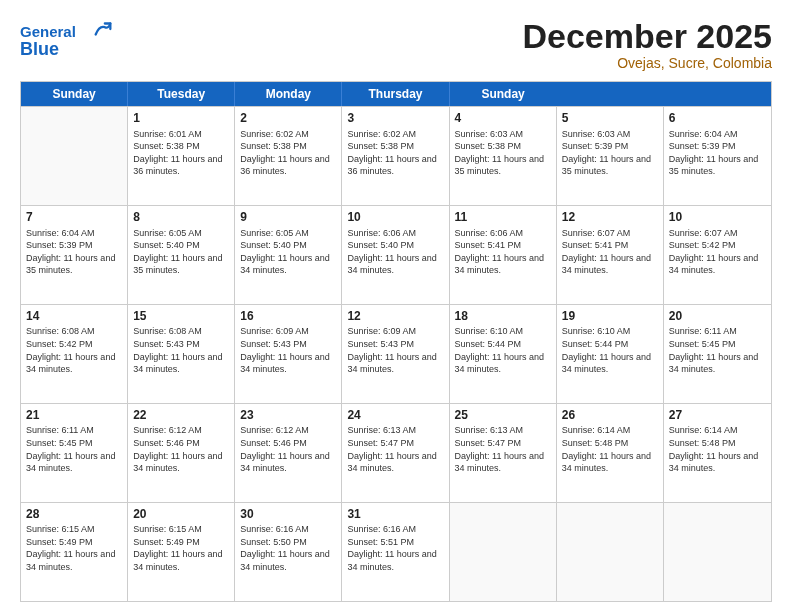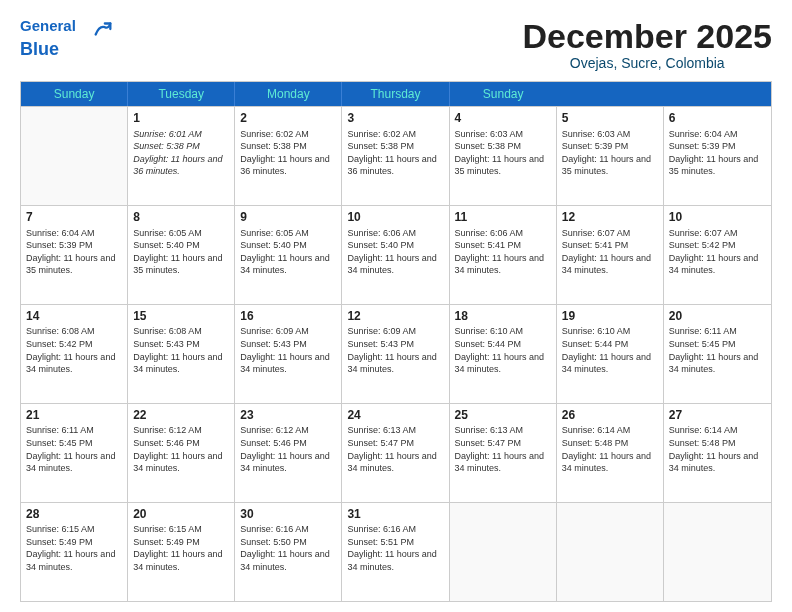--- a/index.html
+++ b/index.html
@@ -36,47 +36,47 @@
     }
     .logo-text span {
       color: #1565c0;
     }
     .logo-icon {
       width: 22px;
       height: 22px;
       margin-left: 2px;
     }
     .title-block {
-      text-align: center;
+      text-align: right;
     }
     .month-title {
       font-size: 34px;
       font-weight: bold;
       color: #222;
       line-height: 1.1;
     }
     .subtitle {
       font-size: 14px;
-      color: #0c4a6e;
+      color: #a16207;
     }
     .calendar {
       flex: 1;
       display: flex;
       flex-direction: column;
       border: 1px solid #ccc;
     }
     .cal-header {
       display: grid;
       grid-template-columns: repeat(7, 1fr);
       background: #1565c0;
     }
     .cal-header-cell {
-      color: #5eead4;
+      color: #ffffff;
       font-size: 12px;
-      font-weight: normal;
+      font-weight: bold;
       text-align: center;
       padding: 5px 2px;
       border-right: 1px solid #3a7fd5;
     }
     .cal-header-cell:last-child { border-right: none; }
     .cal-body {
       display: flex;
       flex-direction: column;
       flex: 1;
     }
@@ -109,21 +109,21 @@
       line-height: 1.4;
     }
   </style>
 </head>
 <body>
 
 <div class="page">
   <div class="header">
     <div class="logo">
       <div>
-        <div style="display:flex;align-items:flex-start;gap:14px;">
+        <div style="display:flex;align-items:flex-end;gap:14px;">
           <span class="logo-text"><span>General</span></span>
           <svg class="logo-icon" viewBox="0 0 24 24" fill="none">
             <path d="M4 18 Q8 8 14 10 Q18 12 20 6" stroke="#1565c0" stroke-width="2.5" fill="none" stroke-linecap="round"></path>
             <path d="M14 6 L20 6 L20 12" stroke="#1565c0" stroke-width="2.5" fill="none" stroke-linecap="round" stroke-linejoin="round"></path>
           </svg>
         </div>
         <div class="logo-text" style="color:#1565c0;font-size:18px;font-weight:bold;">Blue</div>
       </div>
     </div>
     <div class="title-block">
@@ -138,21 +138,21 @@
         <div class="cal-header-cell">Tuesday</div>
         <div class="cal-header-cell">Monday</div>
         <div class="cal-header-cell">Thursday</div>
         <div class="cal-header-cell">Sunday</div>
       </div>
     <div class="cal-body" id="cal-body">
         <div class="cal-row">
           <div class="cal-cell empty"></div>
           <div class="cal-cell">
             <div class="day-num">1</div>
-            <div class="cell-text" style="white-space: pre-line; font-style: italic;">Sunrise: 6:01 AM
+            <div class="cell-text" style="white-space: pre-line;">Sunrise: 6:01 AM
 Sunset: 5:38 PM
 Daylight: 11 hours and 36 minutes.</div>
           </div>
           <div class="cal-cell">
             <div class="day-num">2</div>
             <div class="cell-text" style="white-space: pre-line;">Sunrise: 6:02 AM
 Sunset: 5:38 PM
 Daylight: 11 hours and 36 minutes.</div>
           </div>
           <div class="cal-cell">

